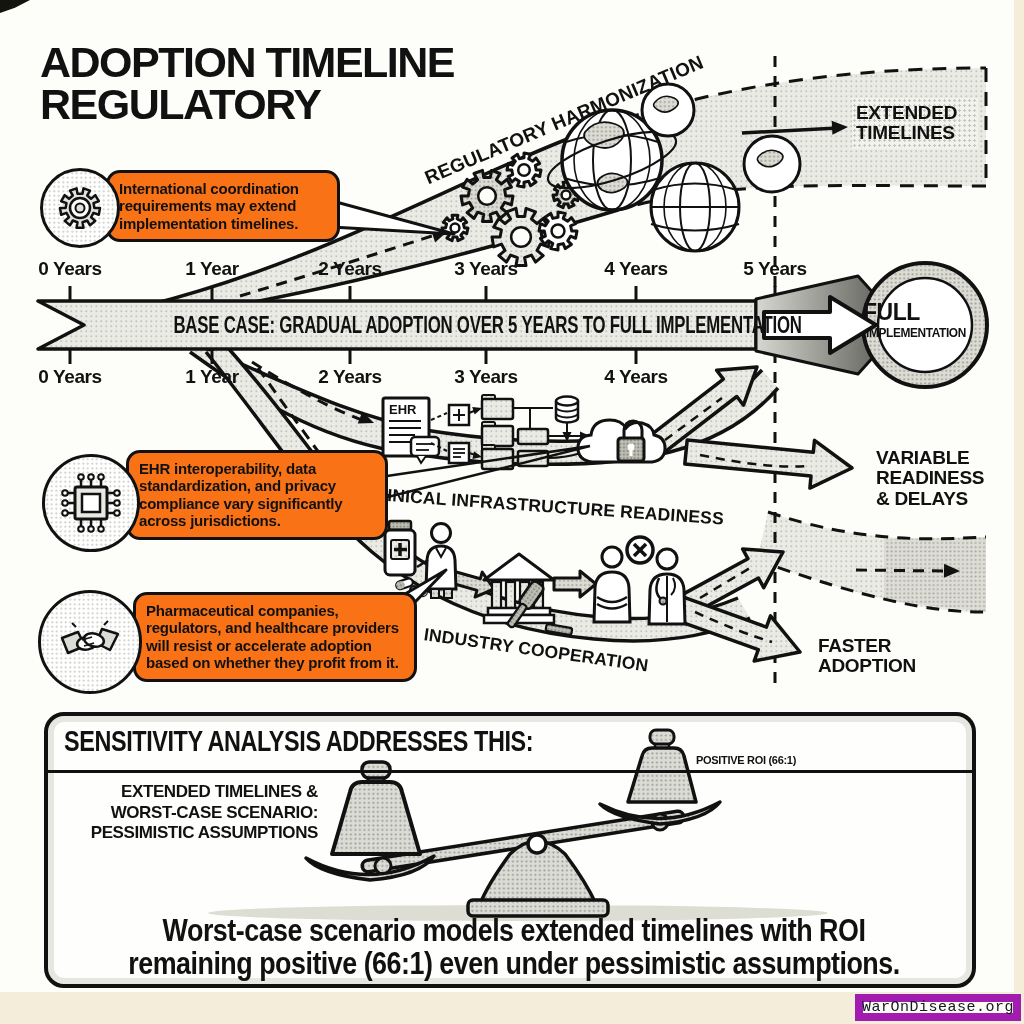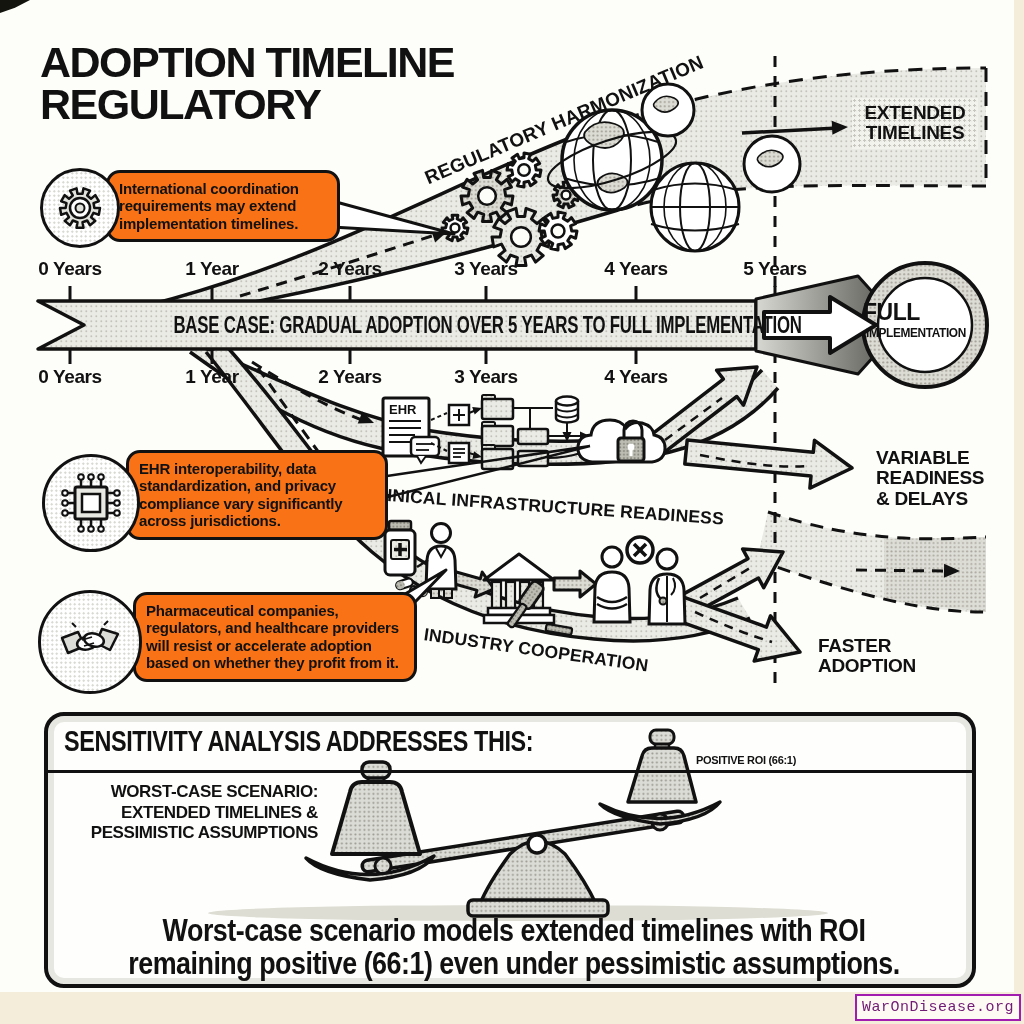--- a/index.html
+++ b/index.html
@@ -10,21 +10,21 @@
     clip-path:polygon(0 0,100% 0,50% 60%,0 100%);}
   #art{position:absolute;left:0;top:0;z-index:2;}
   .lbl{position:absolute;z-index:4;font-weight:bold;color:#111;}
   .title{left:40px;top:42px;font-size:43px;line-height:.97;letter-spacing:-1.5px;white-space:nowrap;}
   .tick{transform:translateX(-50%);font-size:19px;white-space:nowrap;letter-spacing:-.4px;}
   .basecase{left:72px;top:309px;width:676px;height:32px;line-height:32px;text-align:center;
     font-size:24px;white-space:nowrap;transform:scaleX(.7);transform-origin:center;letter-spacing:-.3px;}
   .branch-label{font-size:19px;white-space:nowrap;letter-spacing:.2px;}
   .outcome{font-size:19px;line-height:1.07;letter-spacing:-.3px;}
   .dotted-bg{background-color:rgba(244,244,239,.85);
-    background-image:radial-gradient(#c7c7c0 1px, transparent 1.3px);background-size:5px 5px;text-align:center;}
+    background-image:radial-gradient(#c7c7c0 1px, transparent 1.3px);background-size:5px 5px;}
   .fullimpl{left:863px;top:301px;width:124px;line-height:1;}
   .fullimpl .l1{font-size:23px;letter-spacing:-.5px;}
   .fullimpl .l2{font-size:12.5px;letter-spacing:-.4px;margin-top:3px;transform:scaleX(.95);}
   .callout{position:absolute;z-index:5;background:#f97316;border:3px solid #111;border-radius:14px;
     padding:7px 10px;font-size:15px;font-weight:bold;line-height:1.16;letter-spacing:-.2px;}
   .callout-icon{position:absolute;z-index:6;background:#fff;border:3.5px solid #111;border-radius:50%;
     display:flex;align-items:center;justify-content:center;
     background-image:radial-gradient(#d6d6cf 1px, transparent 1.2px);background-size:4.5px 4.5px;}
   .panel{position:absolute;left:44px;top:712px;width:932px;height:276px;box-sizing:border-box;z-index:5;
     background:#fefefc;border:4px solid #111;border-radius:20px;
@@ -32,22 +32,22 @@
   .panel-art{position:absolute;left:0;top:0;z-index:1;}
   .panel .lbl{z-index:3;}
   .panel-header{left:16px;top:8px;font-size:30px;white-space:nowrap;transform:scaleX(.78);
     transform-origin:left center;letter-spacing:-.5px;}
   .panel-divider{position:absolute;left:0;right:0;top:54px;height:3px;background:#111;z-index:2;}
   .worst-case{left:20px;top:66px;width:250px;text-align:right;font-size:17px;line-height:1.22;letter-spacing:-.4px;}
   .roi{left:648px;top:38px;font-size:11px;white-space:nowrap;letter-spacing:-.3px;}
   .panel-caption{left:-64px;top:198px;width:1060px;text-align:center;font-size:32px;line-height:1.04;
     transform:scaleX(.84);transform-origin:center;letter-spacing:-.6px;}
   .watermark{position:absolute;left:855px;top:994px;width:166px;height:27px;z-index:6;box-sizing:border-box;
-    border:2px solid #a21caf;background:#fcfaf2;display:flex;align-items:center;justify-content:center;
-    font-family:"Liberation Mono","DejaVu Sans Mono",monospace;font-size:15px;color:#701a75;letter-spacing:.5px;}
+    border:8px solid #a21caf;background:#fcfaf2;display:flex;align-items:center;justify-content:center;
+    font-family:"Liberation Mono","DejaVu Sans Mono",monospace;font-size:15px;color:#0f172a;letter-spacing:.5px;}
 </style>
 </head>
 <body>
 
 <div class="stage">
   <div class="canvas"></div>
   <div class="corner-mark"></div>
 
   <svg id="art" width="1024" height="710" viewBox="0 0 1024 710">
     <defs>
@@ -437,22 +437,22 @@
       </g>
       <g>
         <path d="M462,138 Q440,168 432,188 L548,188 Q538,166 517,138 Q489,112 462,138 Z" fill="url(#ps1)" stroke="#111" stroke-width="3.5" stroke-linejoin="round"></path>
         <rect x="420" y="184" width="140" height="16" rx="5" fill="url(#ps1)" stroke="#111" stroke-width="3.5"></rect>
         <circle cx="489" cy="128" r="9" fill="#fff" stroke="#111" stroke-width="3.5"></circle>
       </g>
     </svg>
     <div class="lbl panel-header">SENSITIVITY ANALYSIS ADDRESSES THIS:</div>
     <div class="panel-divider"></div>
     <div class="lbl worst-case">
+      <div>EXTENDED TIMELINES &amp;</div>
       <div>WORST-CASE SCENARIO:</div>
-      <div>EXTENDED TIMELINES &amp;</div>
       <div>PESSIMISTIC ASSUMPTIONS</div>
     </div>
     <div class="lbl roi">POSITIVE ROI (66:1)</div>
     <div class="lbl panel-caption">
       <div>Worst-case scenario models extended timelines with ROI</div>
       <div>remaining positive (66:1) even under pessimistic assumptions.</div>
     </div>
   </div>
 
   <div class="watermark">WarOnDisease.org</div>

